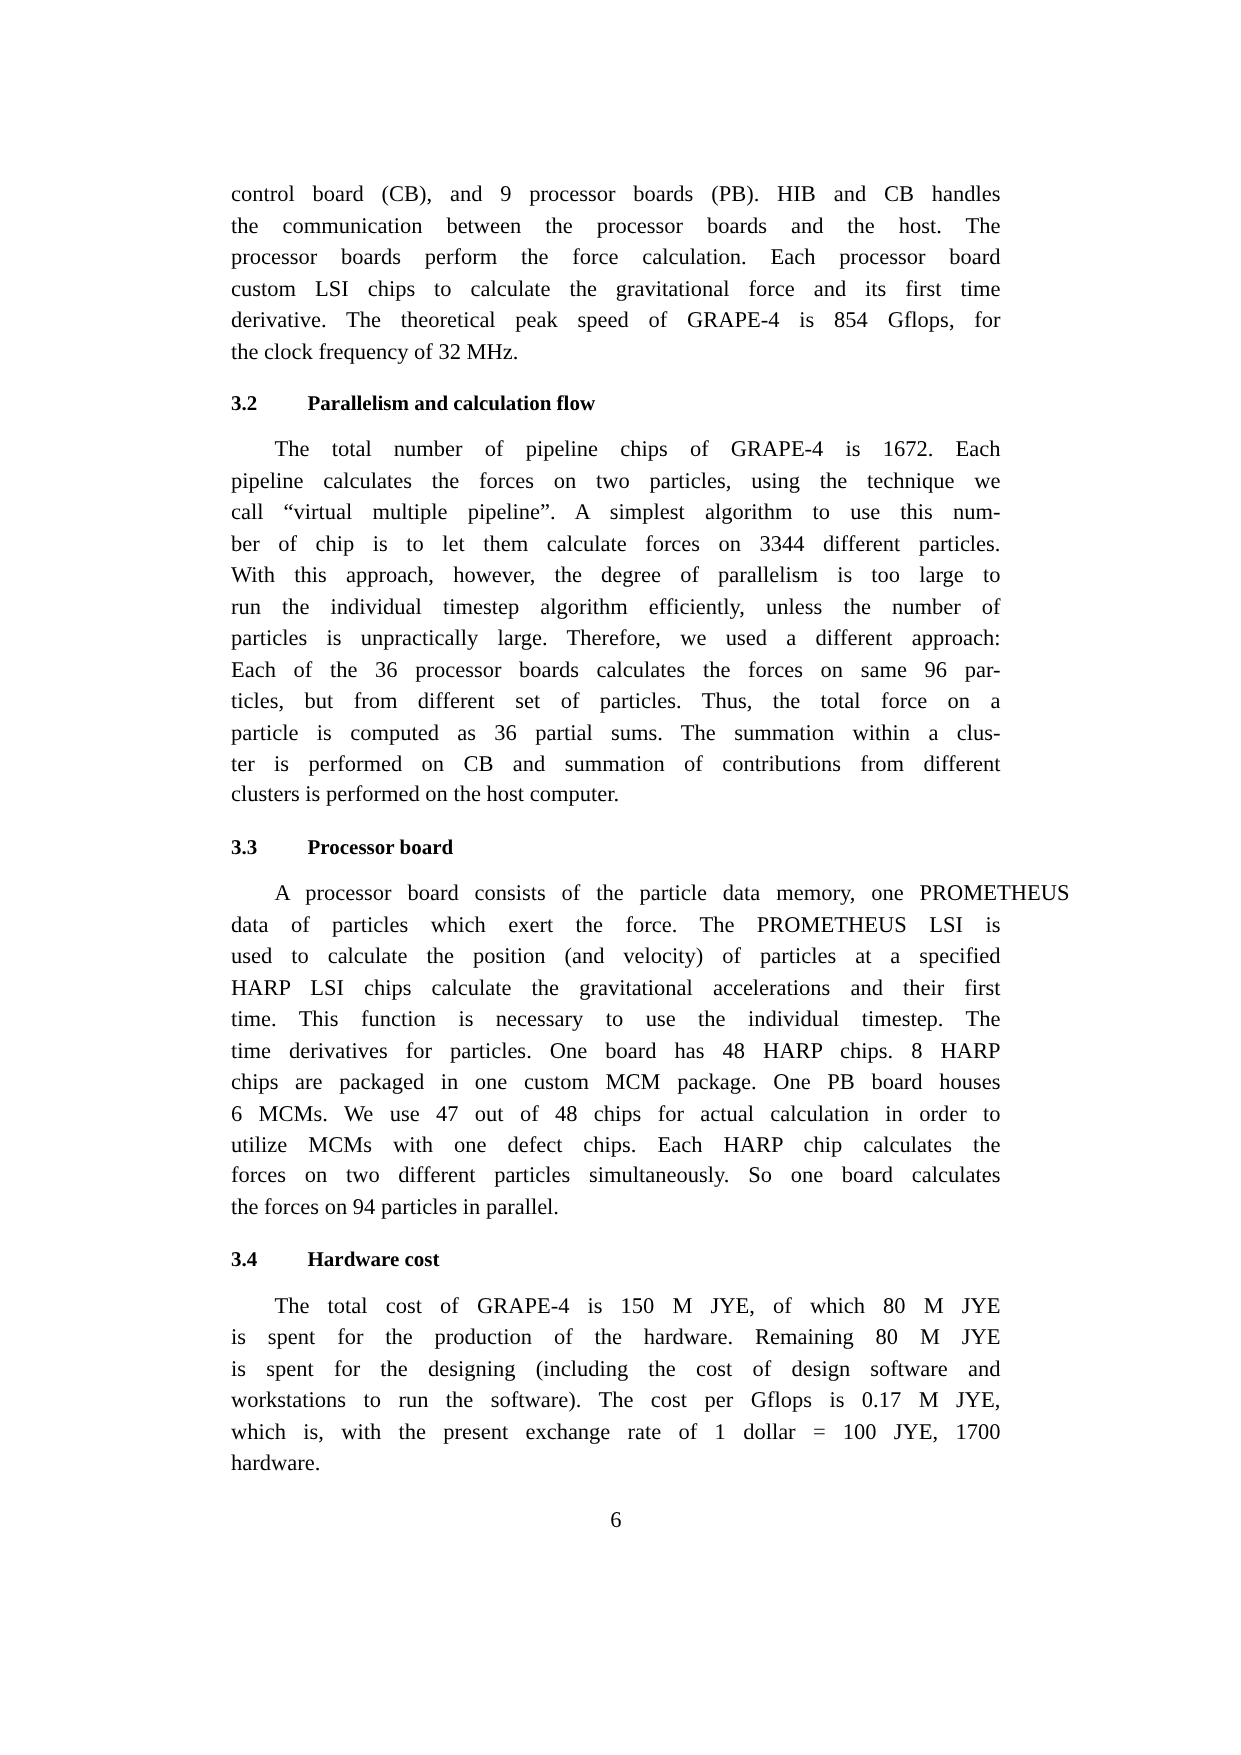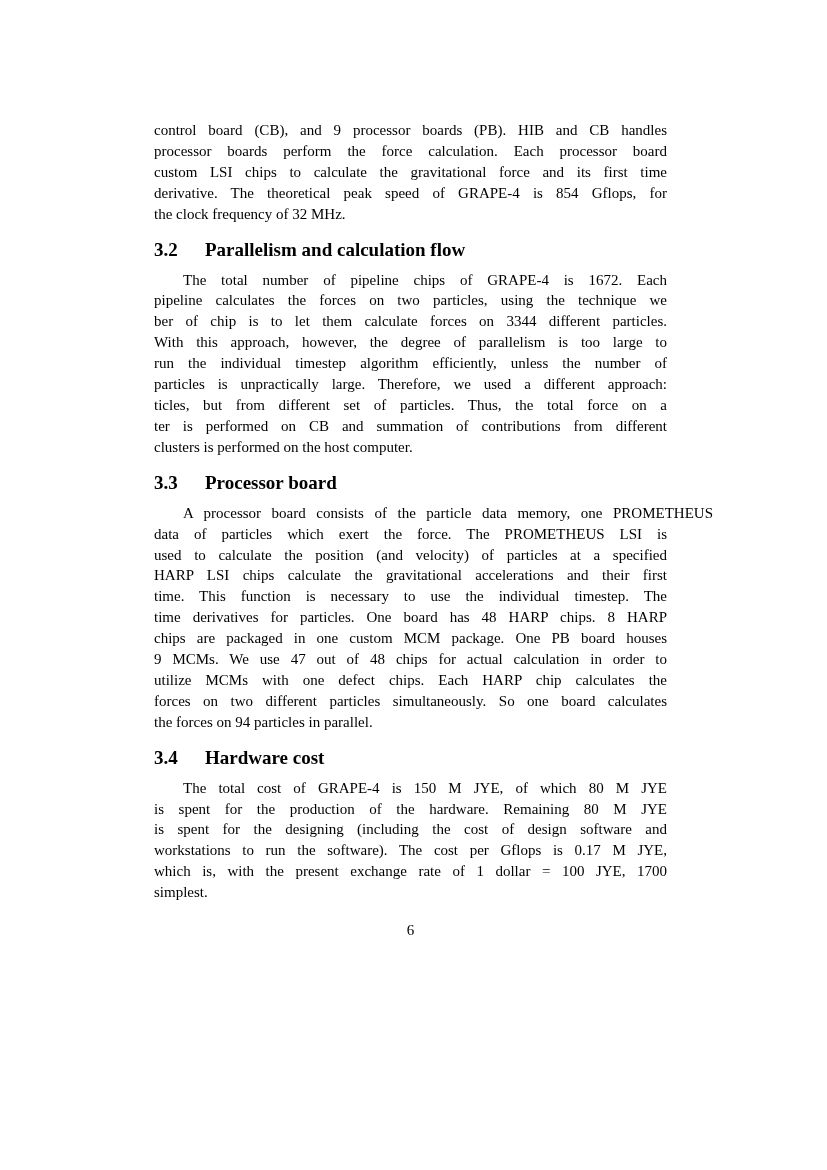--- a/index.html
+++ b/index.html
@@ -38,21 +38,21 @@
     text-align-last: left;
   }
   .para.indent .line:first-child {
     text-indent: 29px;
   }
   
   [data-name="section-3-3-paragraph"] .line:first-child {
     width: 559px;
   }
   .heading {
-    font-size: 19px;
+    font-size: 14px;
     font-weight: bold;
     line-height: 23px;
     margin: 13px 0 9px 0;
   }
   .heading .sec-num {
     display: inline-block;
     width: 51px;
   }
   .footer-pagenum {
     margin-top: 17px;
@@ -62,72 +62,76 @@
   }
 </style>
 </head>
 <body>
 
 <div class="page" data-name="paper-page">
   <div class="text-column" data-name="text-column">
 
     <div class="para" data-name="intro-continuation-paragraph">
         <div class="line" data-name="text-line">control board (CB), and 9 processor boards (PB). HIB and CB handles</div>
+        <div class="line" data-name="text-line">the communication between the processor boards and the host. The</div>
         <div class="line" data-name="text-line">processor boards perform the force calculation. Each processor board</div>
         <div class="line" data-name="text-line">custom LSI chips to calculate the gravitational force and its first time</div>
         <div class="line" data-name="text-line">derivative. The theoretical peak speed of GRAPE-4 is 854 Gflops, for</div>
         <div class="line last" data-name="text-line">the clock frequency of 32 MHz.</div>
       </div>
 
     <section data-name="section-3-2">
       <h2 class="heading" data-name="section-3-2-heading">
         <span class="sec-num" data-name="section-number">3.2</span><span class="sec-title" data-name="section-title">Parallelism and calculation flow</span>
       </h2>
       <div class="para indent" data-name="section-3-2-paragraph">
           <div class="line" data-name="text-line">The total number of pipeline chips of GRAPE-4 is 1672. Each</div>
           <div class="line" data-name="text-line">pipeline calculates the forces on two particles, using the technique we</div>
+          <div class="line" data-name="text-line">call “virtual multiple pipeline”. A simplest algorithm to use this num-</div>
           <div class="line" data-name="text-line">ber of chip is to let them calculate forces on 3344 different particles.</div>
           <div class="line" data-name="text-line">With this approach, however, the degree of parallelism is too large to</div>
           <div class="line" data-name="text-line">run the individual timestep algorithm efficiently, unless the number of</div>
           <div class="line" data-name="text-line">particles is unpractically large. Therefore, we used a different approach:</div>
+          <div class="line" data-name="text-line">Each of the 36 processor boards calculates the forces on same 96 par-</div>
           <div class="line" data-name="text-line">ticles, but from different set of particles. Thus, the total force on a</div>
+          <div class="line" data-name="text-line">particle is computed as 36 partial sums. The summation within a clus-</div>
           <div class="line" data-name="text-line">ter is performed on CB and summation of contributions from different</div>
           <div class="line last" data-name="text-line">clusters is performed on the host computer.</div>
         </div>
     </section>
 
     <section data-name="section-3-3">
       <h2 class="heading" data-name="section-3-3-heading">
         <span class="sec-num" data-name="section-number">3.3</span><span class="sec-title" data-name="section-title">Processor board</span>
       </h2>
       <div class="para indent" data-name="section-3-3-paragraph">
           <div class="line" data-name="text-line">A processor board consists of the particle data memory, one PROMETHEUS</div>
           <div class="line" data-name="text-line">data of particles which exert the force. The PROMETHEUS LSI is</div>
           <div class="line" data-name="text-line">used to calculate the position (and velocity) of particles at a specified</div>
           <div class="line" data-name="text-line">HARP LSI chips calculate the gravitational accelerations and their first</div>
           <div class="line" data-name="text-line">time. This function is necessary to use the individual timestep. The</div>
           <div class="line" data-name="text-line">time derivatives for particles. One board has 48 HARP chips. 8 HARP</div>
           <div class="line" data-name="text-line">chips are packaged in one custom MCM package. One PB board houses</div>
-          <div class="line" data-name="text-line">9 MCMs. We use 47 out of 48 chips for actual calculation in order to</div>
+          <div class="line" data-name="text-line">6 MCMs. We use 47 out of 48 chips for actual calculation in order to</div>
           <div class="line" data-name="text-line">utilize MCMs with one defect chips. Each HARP chip calculates the</div>
           <div class="line" data-name="text-line">forces on two different particles simultaneously. So one board calculates</div>
           <div class="line last" data-name="text-line">the forces on 94 particles in parallel.</div>
         </div>
     </section>
 
     <section data-name="section-3-4">
       <h2 class="heading" data-name="section-3-4-heading">
         <span class="sec-num" data-name="section-number">3.4</span><span class="sec-title" data-name="section-title">Hardware cost</span>
       </h2>
       <div class="para indent" data-name="section-3-4-paragraph">
           <div class="line" data-name="text-line">The total cost of GRAPE-4 is 150 M JYE, of which 80 M JYE</div>
           <div class="line" data-name="text-line">is spent for the production of the hardware. Remaining 80 M JYE</div>
           <div class="line" data-name="text-line">is spent for the designing (including the cost of design software and</div>
           <div class="line" data-name="text-line">workstations to run the software). The cost per Gflops is 0.17 M JYE,</div>
           <div class="line" data-name="text-line">which is, with the present exchange rate of 1 dollar = 100 JYE, 1700</div>
-          <div class="line last" data-name="text-line">simplest.</div>
+          <div class="line last" data-name="text-line">hardware.</div>
         </div>
     </section>
 
     <div class="footer-pagenum" data-name="page-number">6</div>
 
   </div>
 </div>
 
 </body></html>

